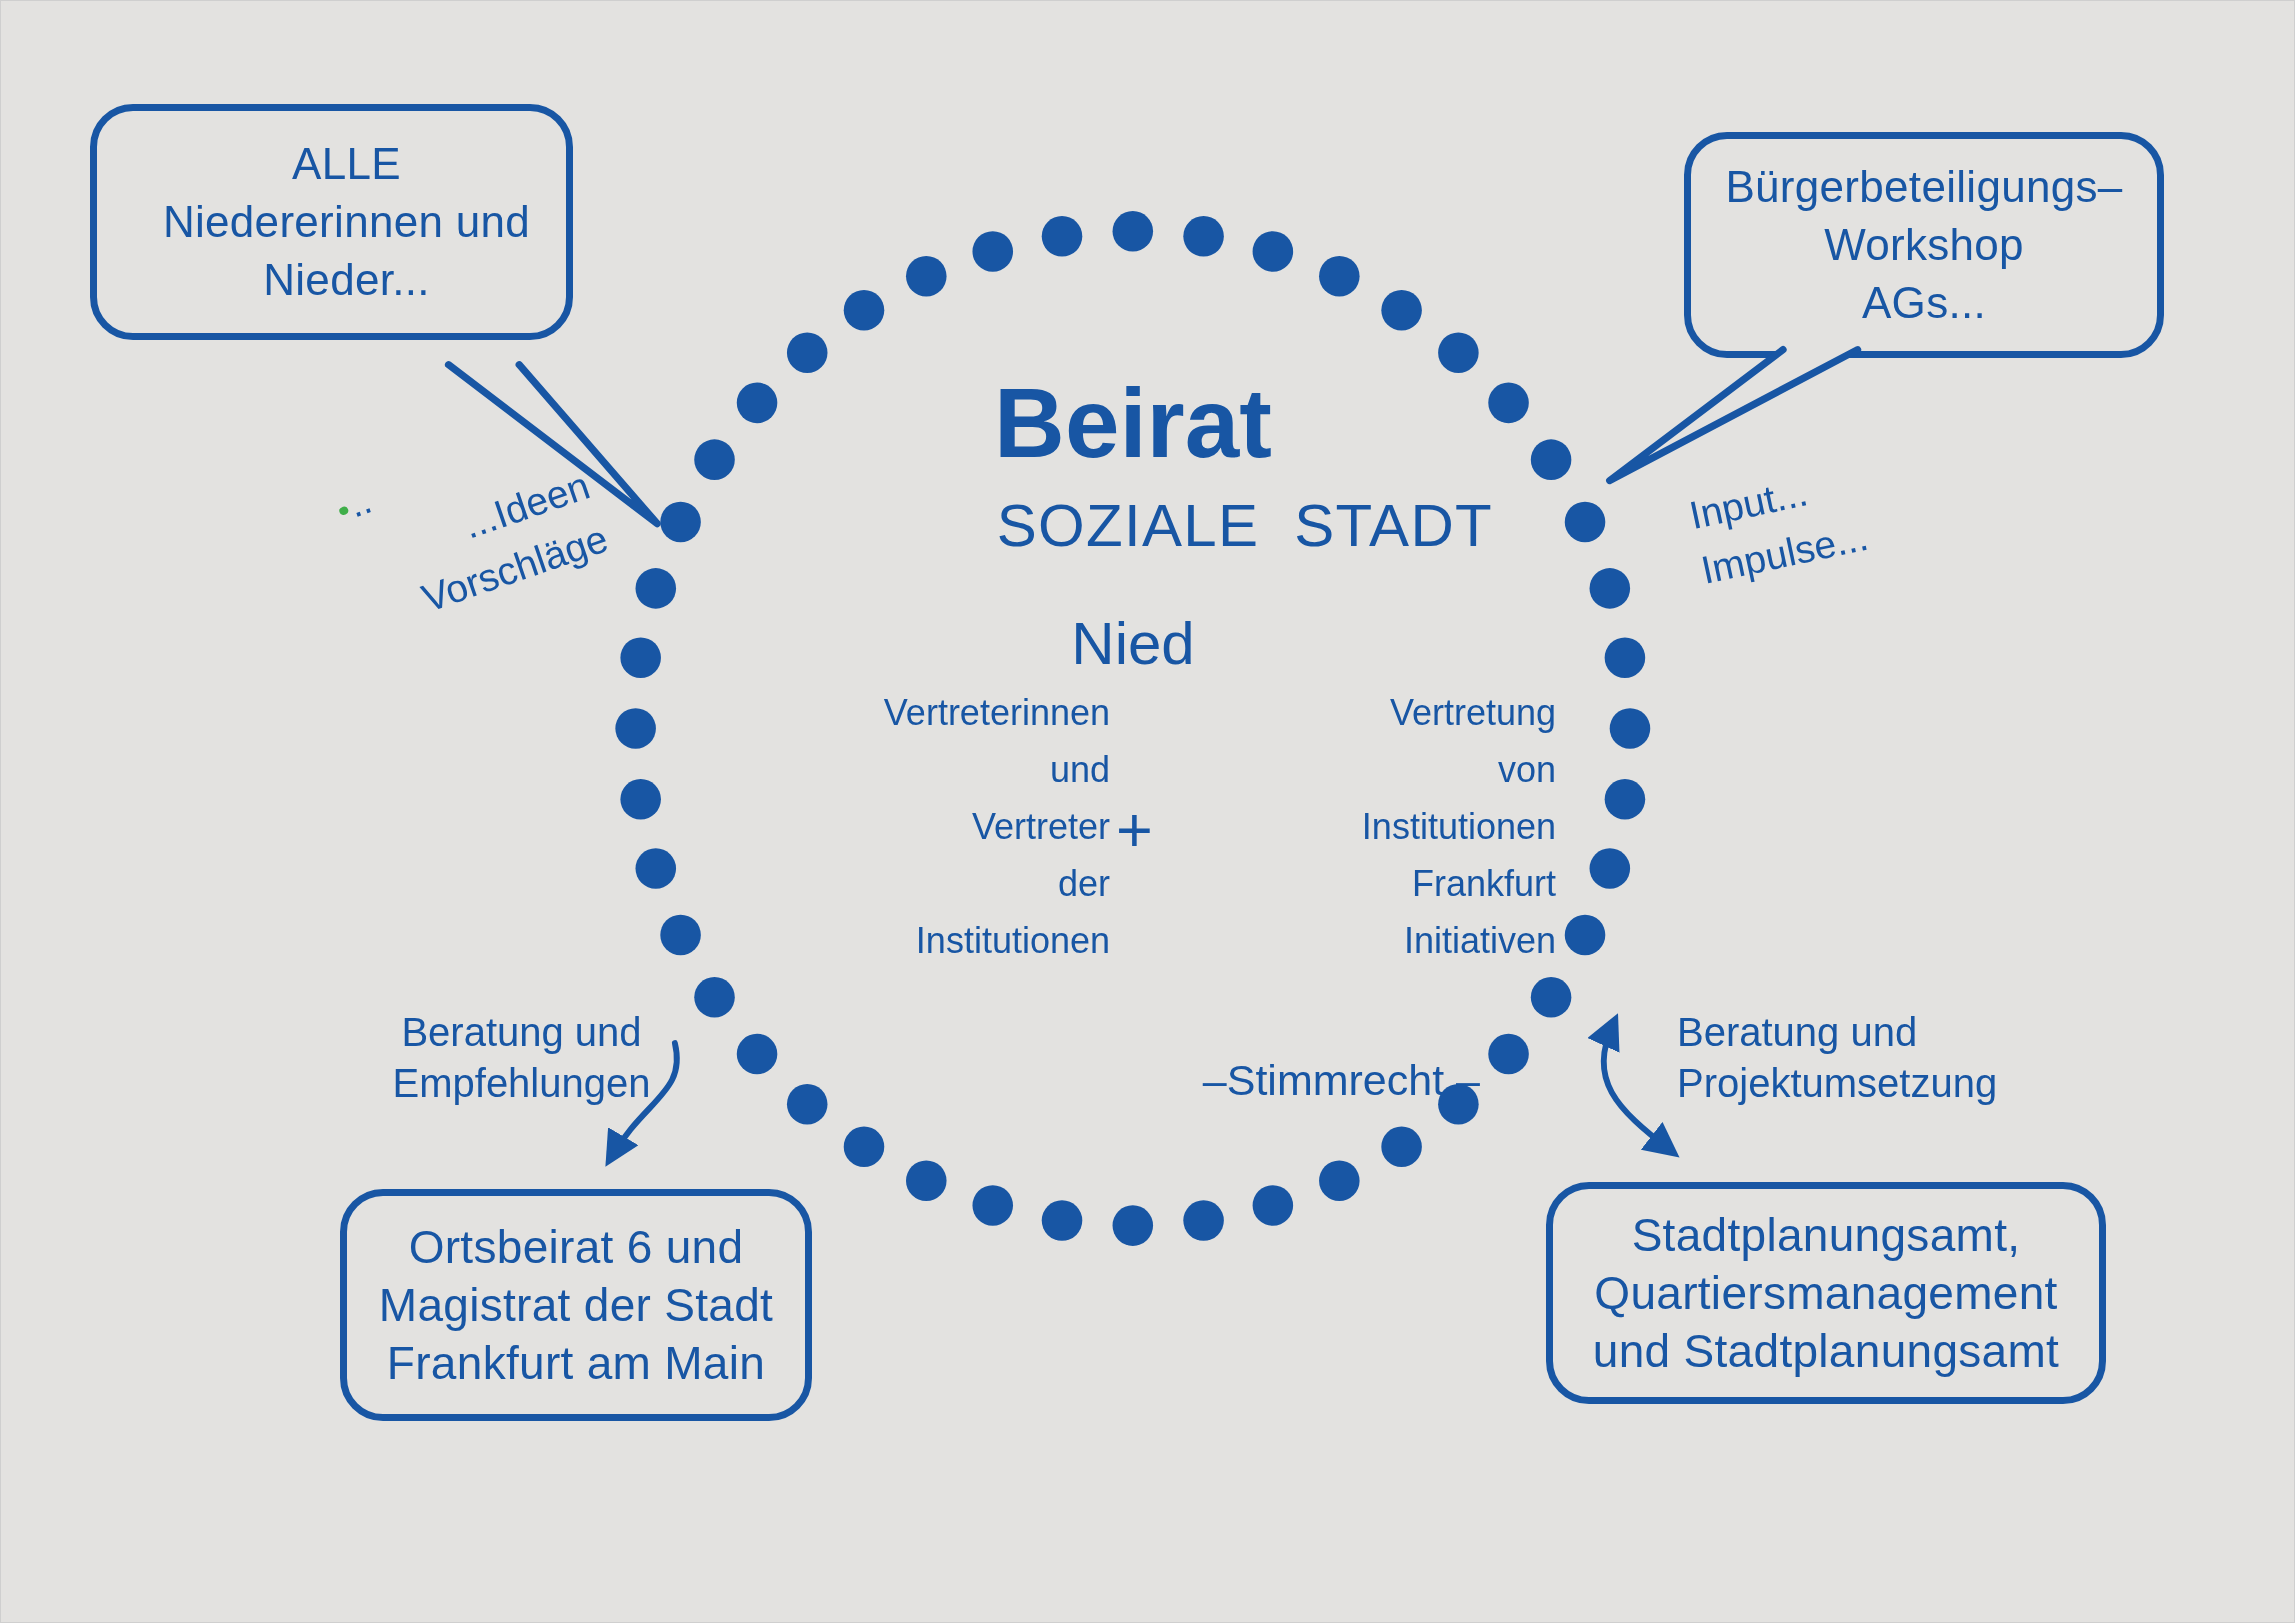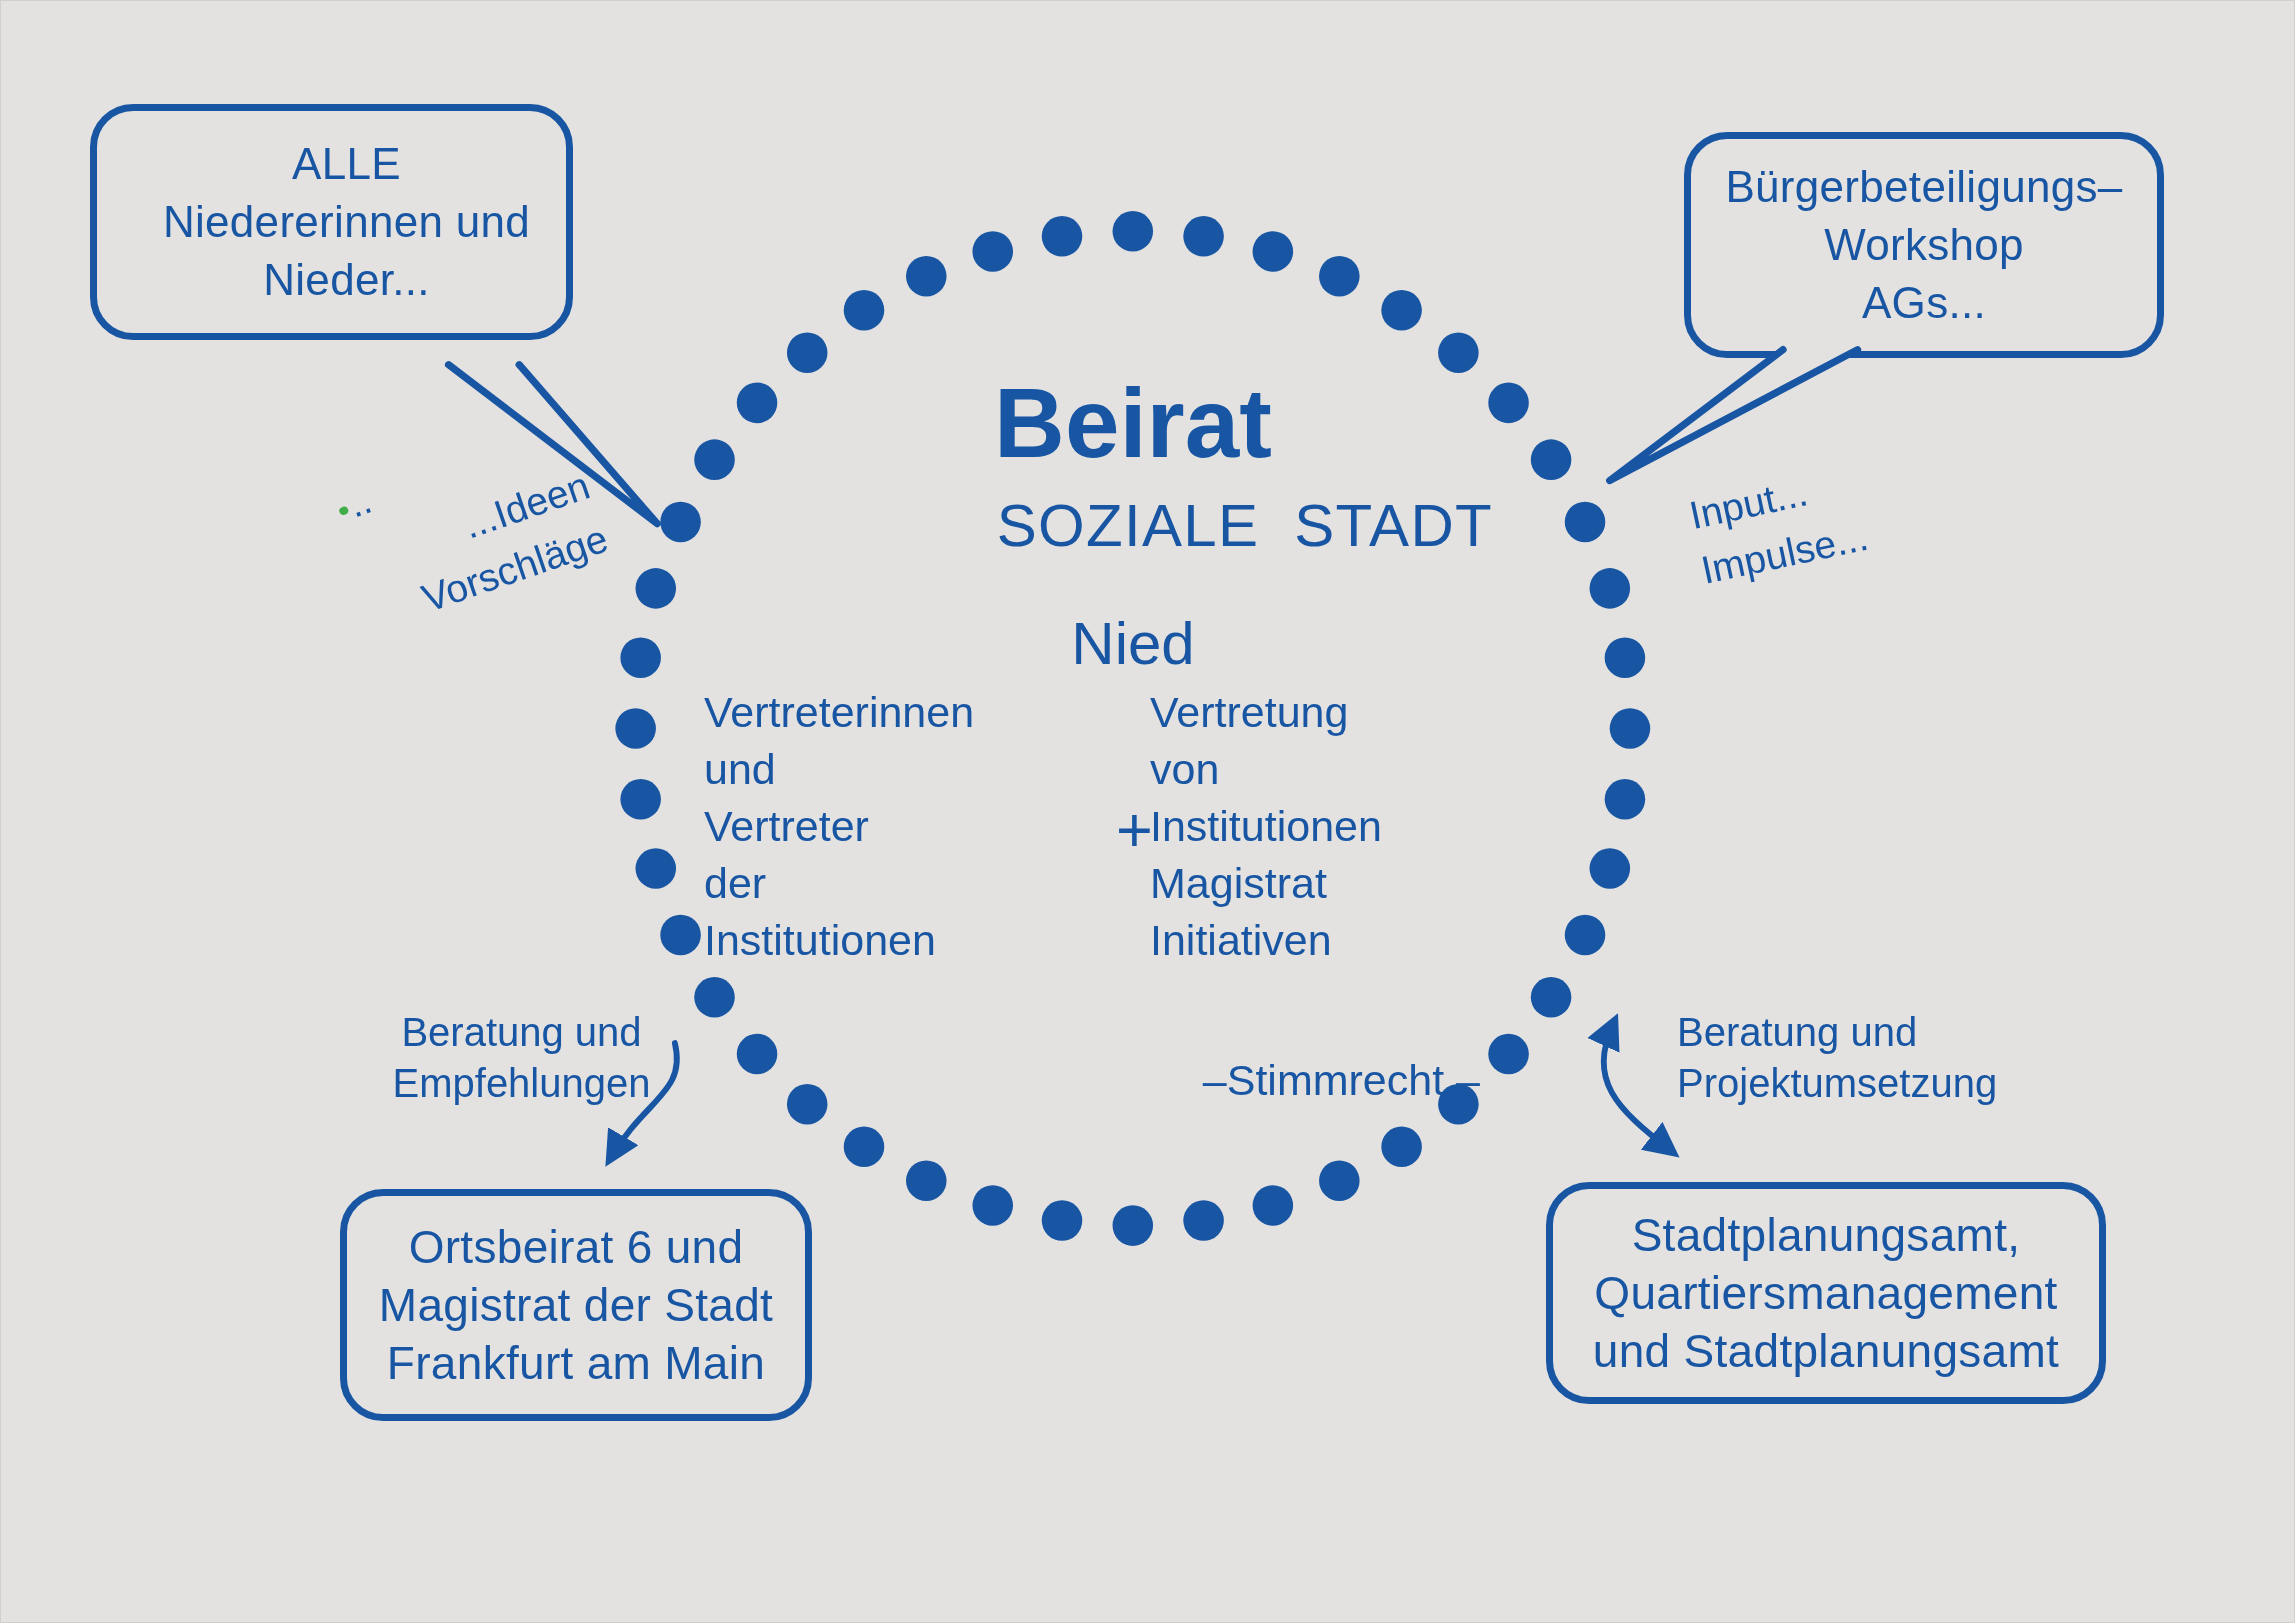--- a/index.html
+++ b/index.html
@@ -26,21 +26,21 @@
   }
   .bubble--top-left     { left:89px;  top:103px;  width:483px; height:236px;padding-left:30px; }
   .bubble--top-right    { left:1683px; top:131px;  width:480px; height:226px; }
   .bubble--bottom-left  { left:339px;  top:1188px; width:472px; height:232px; font-size:46px; }
   .bubble--bottom-right { left:1545px; top:1181px; width:560px; height:222px; font-size:46px; }
 
   .center-title { position:absolute; left:805px; top:366px;  width:654px; text-align:center; font-size:98px; font-weight:bold; z-index:3; }
   .center-sub   { position:absolute; left:772px; top:492px;  width:720px; text-align:right; font-size:60px; line-height:65px; letter-spacing:1.3px; word-spacing:17px; z-index:3; }
   .center-place { position:absolute; left:805px; top:566px;  width:654px; text-align:center; font-size:60px; line-height:65px; z-index:3;margin-top:44px; }
 
-  .col { position:absolute; top:683px; width:406px; text-align:left; font-size:43px; line-height:57px; z-index:3; }
+  .col { position:absolute; top:683px; width:406px; text-align:right; font-size:36px; line-height:57px; z-index:3; }
   .col--left  { left:703px; }
   .col--right { left:1149px; }
   .plus { position:absolute; left:1094px; top:793px; width:79px; text-align:center; font-size:63px; line-height:72px; z-index:3; }
   .footer-note { position:absolute; left:805px; top:1055px; width:674px; text-align:right; font-size:43px; z-index:3; }
 
   .side-label { position:absolute; font-size:40px; line-height:51px; z-index:3; }
   .label--beratung-links  { left:380px;  top:1006px; width:281px; text-align:center; }
   .label--beratung-rechts { left:1676px; top:1006px; width:366px; text-align:left; }
 
   .rot { position:absolute; z-index:3; font-size:39px; line-height:56px; }
@@ -89,21 +89,21 @@
     <div>der</div>
     <div>Institutionen</div>
   </div>
 
   <div class="plus">+</div>
 
   <div class="col col--right">
     <div>Vertretung</div>
     <div>von</div>
     <div>Institutionen</div>
-    <div>Magistrat</div>
+    <div>Frankfurt</div>
     <div>Initiativen</div>
   </div>
 
   <div class="footer-note">–Stimmrecht –</div>
 
   <div class="rot rot--dots">
     <span class="green-dot"></span><span>..</span>
   </div>
 
   <div class="rot rot--ideen">

